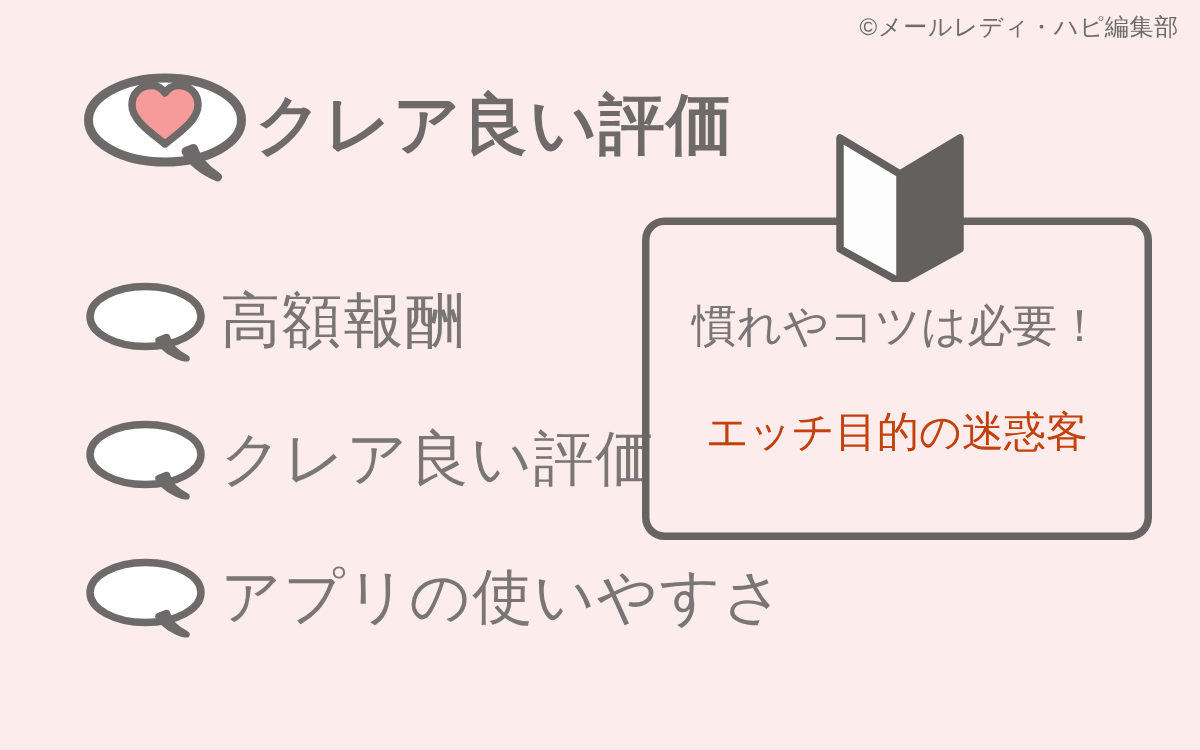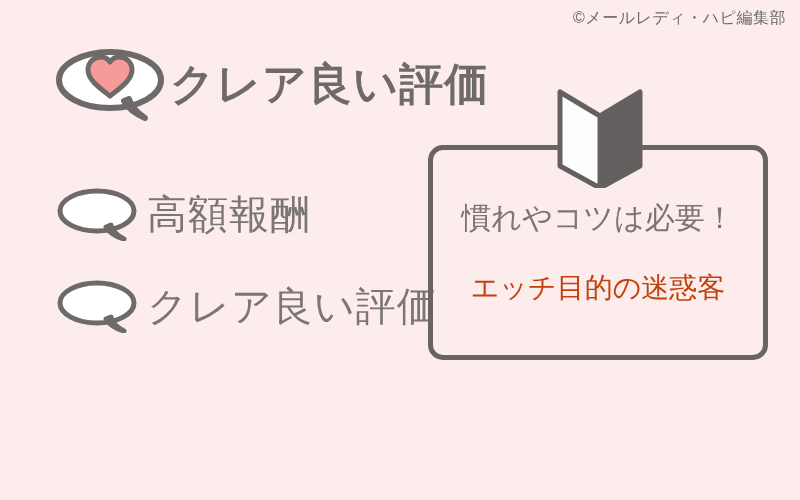--- a/index.html
+++ b/index.html
@@ -167,20 +167,28 @@
       <span class="bullet-text">高額報酬</span>
     </li>
     <li class="bullet-item">
       <svg class="bullet-bubble" viewBox="0 0 86 54">
         <ellipse cx="41" cy="24" rx="37" ry="20" fill="#ffffff" stroke="#6e6a6a" stroke-width="5"></ellipse>
         <path d="M50 40 C54 46 61 50 68 52 C60 48 56 43 55 38 Z" fill="#ffffff" stroke="#6e6a6a" stroke-width="5" stroke-linejoin="round"></path>
         <ellipse cx="41" cy="23" rx="29" ry="14" fill="#ffffff" stroke="none"></ellipse>
       </svg>
       <span class="bullet-text">クレア良い評価</span>
     </li>
+    <li class="bullet-item">
+      <svg class="bullet-bubble" viewBox="0 0 86 54">
+        <ellipse cx="41" cy="24" rx="37" ry="20" fill="#ffffff" stroke="#6e6a6a" stroke-width="5"></ellipse>
+        <path d="M50 40 C54 46 61 50 68 52 C60 48 56 43 55 38 Z" fill="#ffffff" stroke="#6e6a6a" stroke-width="5" stroke-linejoin="round"></path>
+        <ellipse cx="41" cy="23" rx="29" ry="14" fill="#ffffff" stroke="none"></ellipse>
+      </svg>
+      <span class="bullet-text">アプリの使いやすさ</span>
+    </li>
   </ul>
 
   <div class="callout">
     <div class="callout-inner">
       <div class="callout-line1">慣れやコツは必要！</div>
       <div class="callout-line2">エッチ目的の迷惑客</div>
     </div>
   </div>
 
   <svg class="book-icon" viewBox="0 0 88 102">

